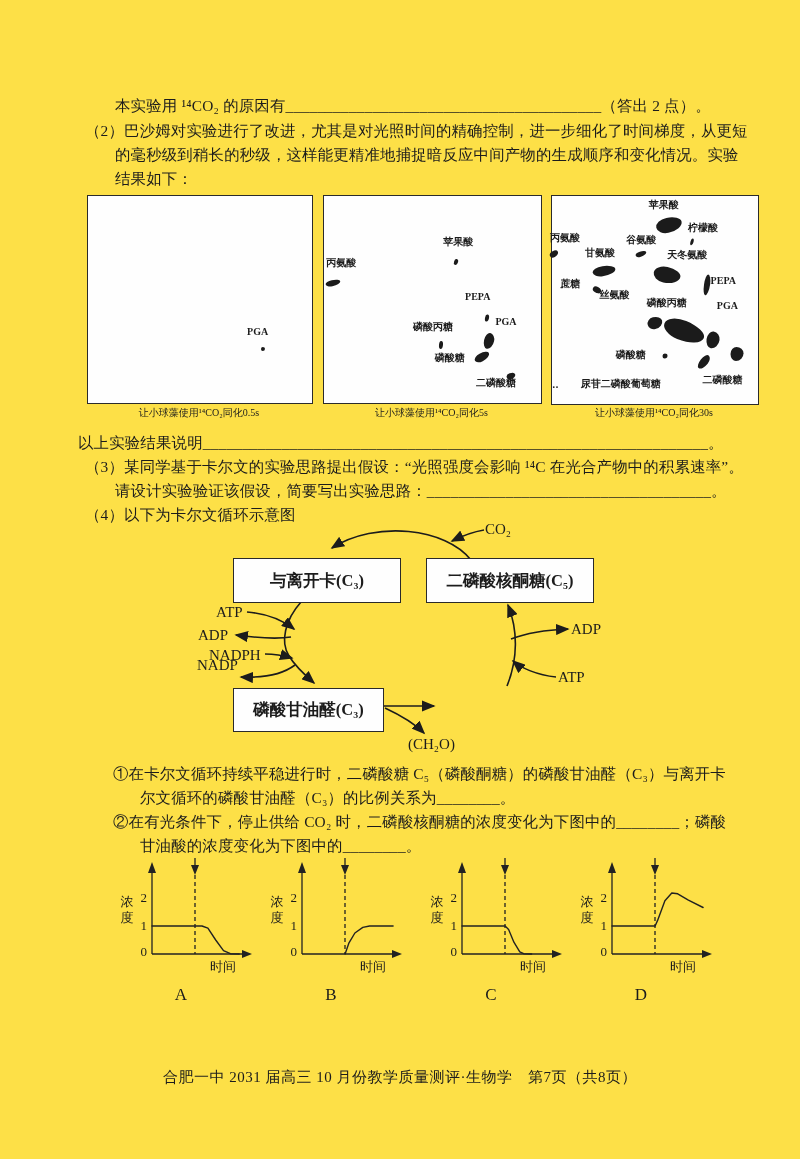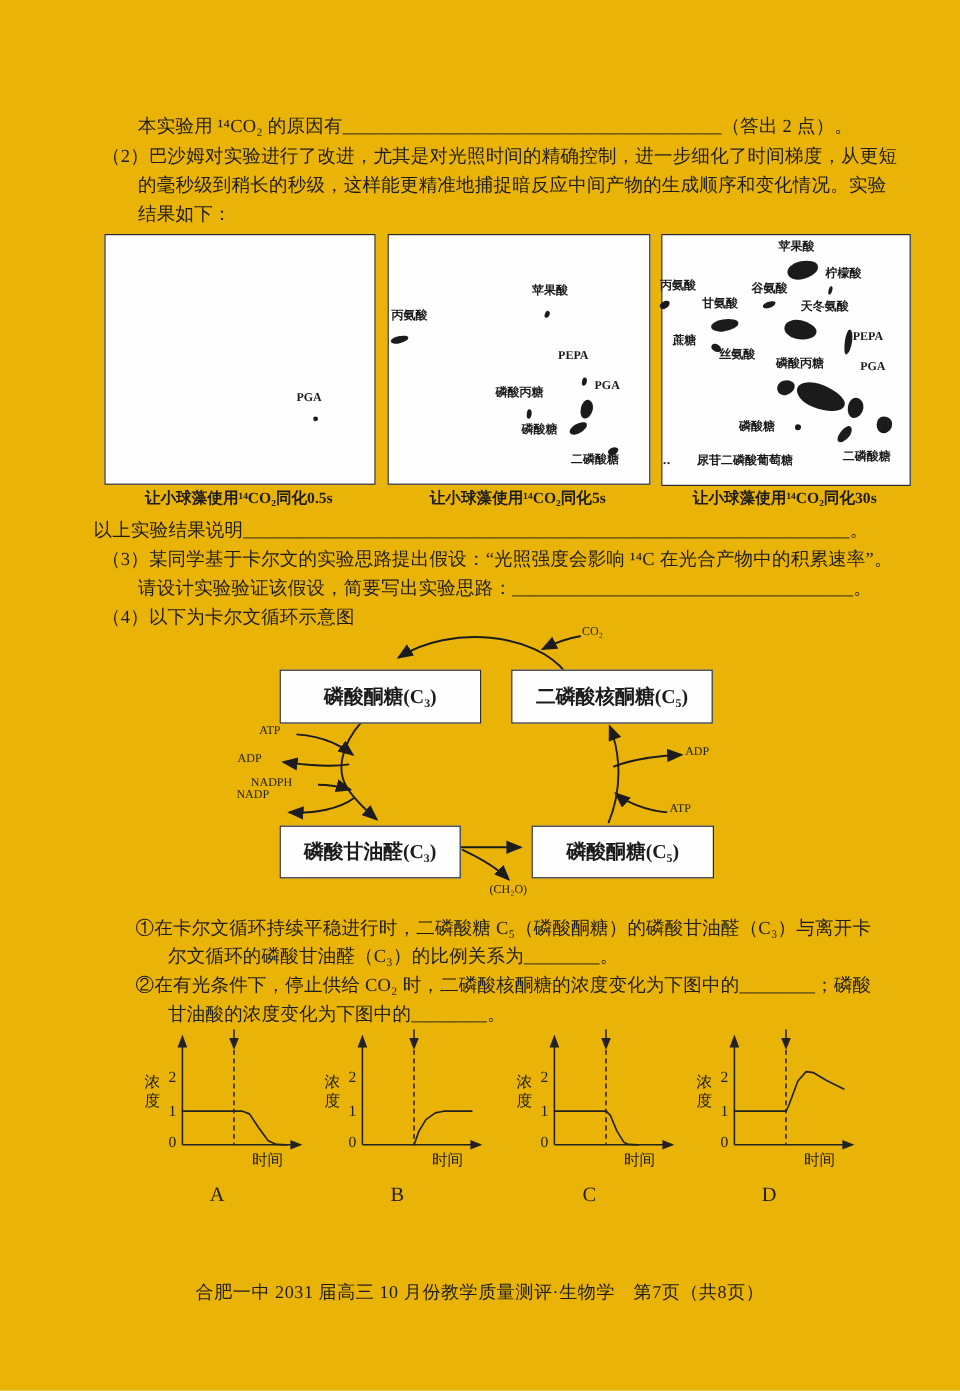--- a/index.html
+++ b/index.html
@@ -1,27 +1,27 @@
 <!DOCTYPE html>
 <html><head>
 <meta charset="utf-8">
 <style>
   html,body{margin:0;padding:0;background:#e8e8e8;}
-  .page{position:relative;width:800px;height:1159px;margin:0 auto;background:#eab308;
+  .page{position:relative;width:800px;height:1159px;margin:0 auto;background:#fde047;
         font-family:"Liberation Serif","DejaVu Serif",serif;color:#1c1c1c;overflow:hidden;}
   .tline{position:absolute;white-space:nowrap;font-size:15.4px;line-height:20px;letter-spacing:0.2px;}
   .plate{position:absolute;border:1.7px solid #2b2b2b;background:#fefefe;}
-  .caption{position:absolute;font-size:13px;font-weight:700;text-align:center;white-space:nowrap;}
+  .caption{position:absolute;font-size:10px;font-weight:400;text-align:center;white-space:nowrap;}
   .spot-label{position:absolute;font-size:10px;font-weight:700;white-space:nowrap;}
   .blob{position:absolute;background:#1b1b1b;border-radius:46% 54% 58% 42%/50% 45% 55% 50%;}
   .cycle{position:absolute;left:180px;top:518px;width:440px;height:245px;}
   .cycle svg{position:absolute;left:0;top:0;}
   .cbox{position:absolute;border:1.7px solid #2a2a2a;background:#fefefe;display:flex;align-items:center;
         justify-content:center;font-weight:700;font-size:16.5px;white-space:nowrap;}
-  .clabel{position:absolute;font-size:10px;white-space:nowrap;}
+  .clabel{position:absolute;font-size:15px;white-space:nowrap;}
   .graph{position:absolute;width:152px;text-align:center;}
   .gletter{font-size:17px;margin-top:1px;}
   .footer{position:absolute;top:1068px;left:0;right:0;text-align:center;font-size:15px;letter-spacing:0.5px;}
 </style>
 </head>
 <body>
 
 <div class="page">
 
   <div class="tline" style="left:115px;top:96px">本实验用 ¹⁴CO₂ 的原因有________________________________________（答出 2 点）。</div>
@@ -108,24 +108,23 @@
         <path d="M 111,119 C 98,121 78,120 56,117" marker-end="url(#ah)"></path>
         <path d="M 85,136 C 97,136 105,138 112,140" marker-end="url(#ah)"></path>
         <path d="M 115,147 C 103,156 83,160 61,159" marker-end="url(#ah)"></path>
         <path d="M 327,168 C 338,141 338,112 328,87" marker-end="url(#ah)"></path>
         <path d="M 331,121 C 344,116 364,112 388,111" marker-end="url(#ah)"></path>
         <path d="M 376,159 C 357,157 341,150 333,143" marker-end="url(#ah)"></path>
         <path d="M 203,188 L 254,188" marker-end="url(#ah)"></path>
         <path d="M 205,190 C 220,197 234,205 244,215" marker-end="url(#ah)"></path>
       </g>
     </svg>
-    <div class="cbox" style="left:53px;top:40px;width:166px;height:43px">磷酸酮糖(C₃)</div>
+    <div class="cbox" style="left:53px;top:40px;width:166px;height:43px">与离开卡(C₃)</div>
     <div class="cbox" style="left:246px;top:40px;width:166px;height:43px">二磷酸核酮糖(C₅)</div>
     <div class="cbox" style="left:53px;top:170px;width:149px;height:42px">磷酸甘油醛(C₃)</div>
-    <div class="cbox" style="left:263px;top:170px;width:150px;height:42px">磷酸酮糖(C₅)</div>
     <span class="clabel" style="left:305px;top:3px">CO₂</span>
     <span class="clabel" style="left:36px;top:86px">ATP</span>
     <span class="clabel" style="left:18px;top:109px">ADP</span>
     <span class="clabel" style="left:29px;top:129px">NADPH</span>
     <span class="clabel" style="left:17px;top:139px">NADP</span>
     <span class="clabel" style="left:391px;top:103px">ADP</span>
     <span class="clabel" style="left:378px;top:151px">ATP</span>
     <span class="clabel" style="left:228px;top:218px">(CH₂O)</span>
   </div>
 

